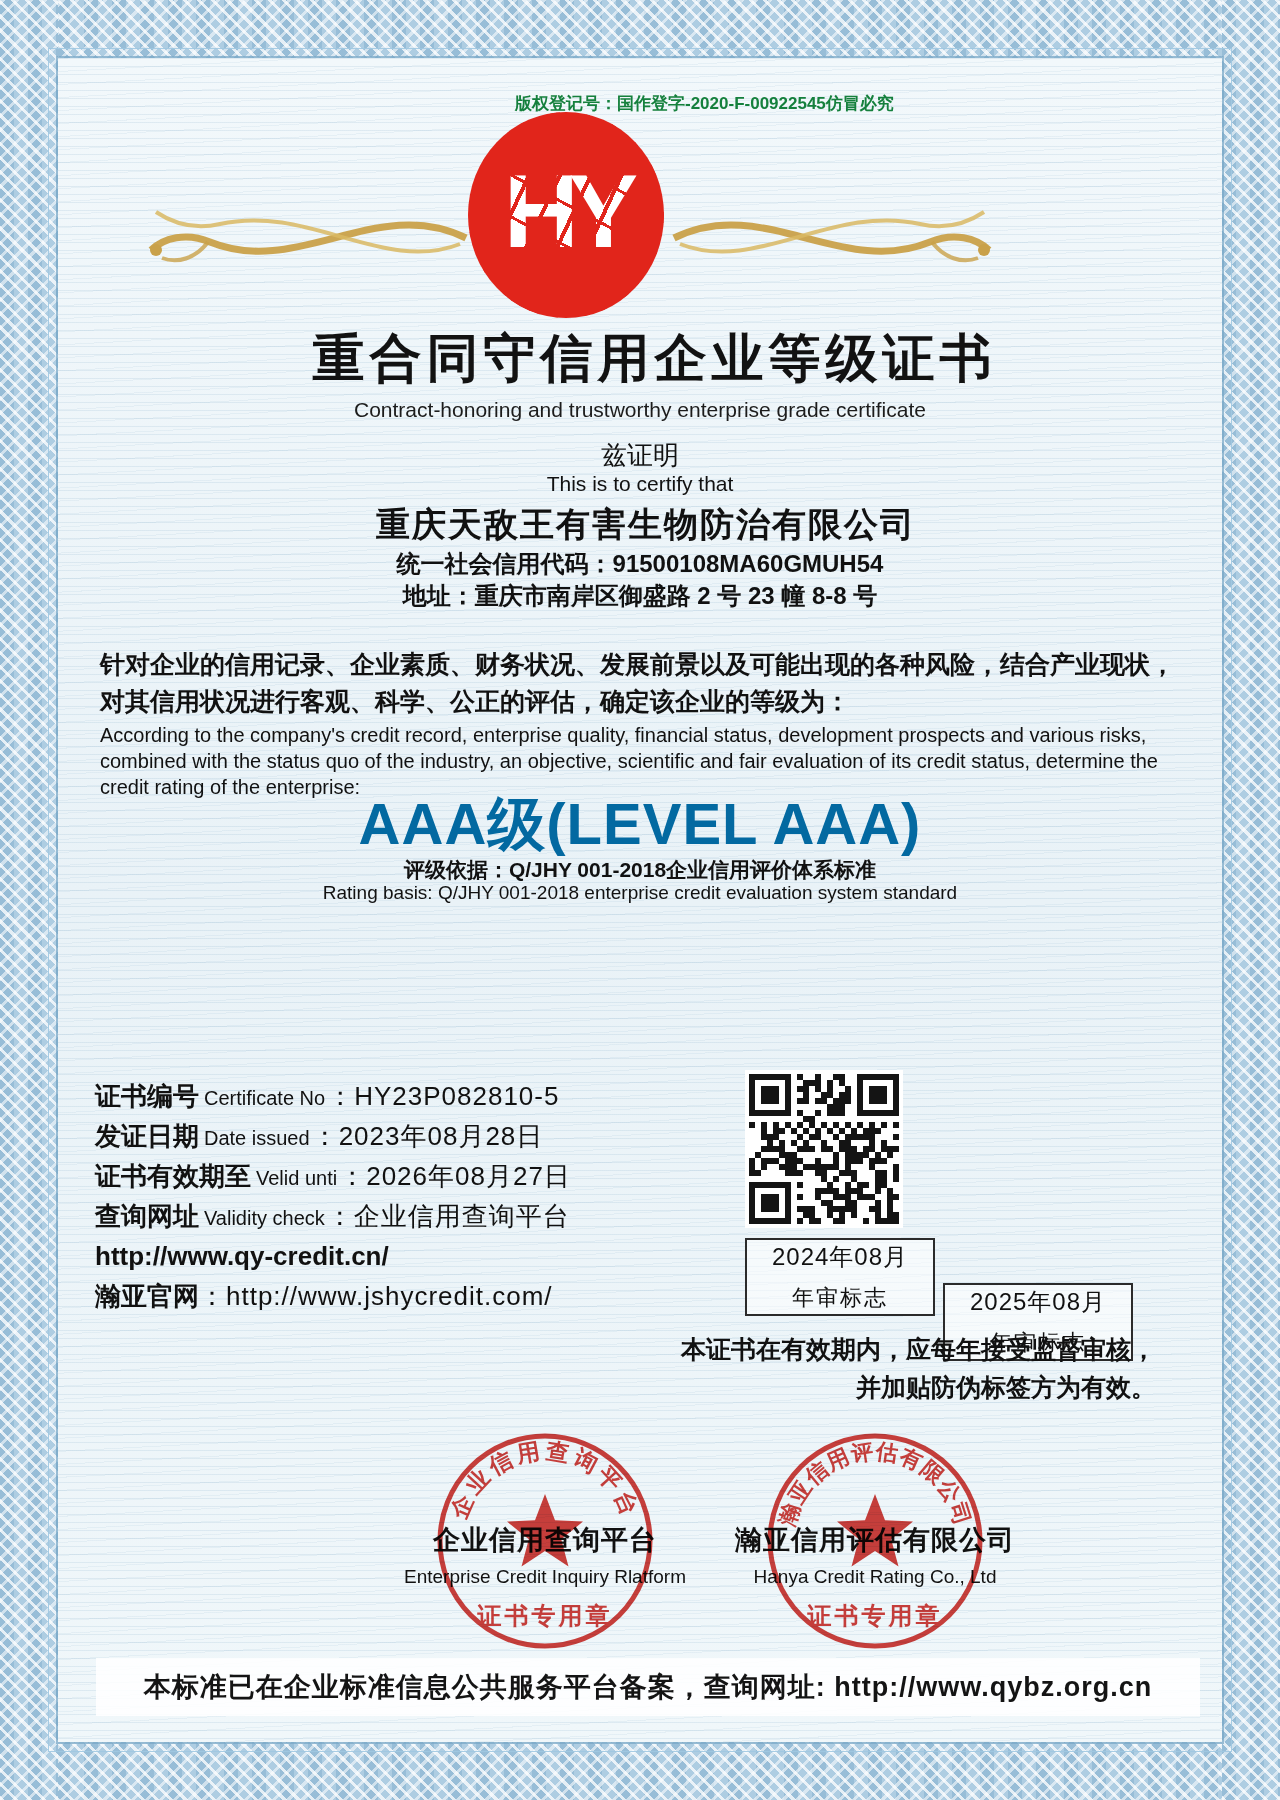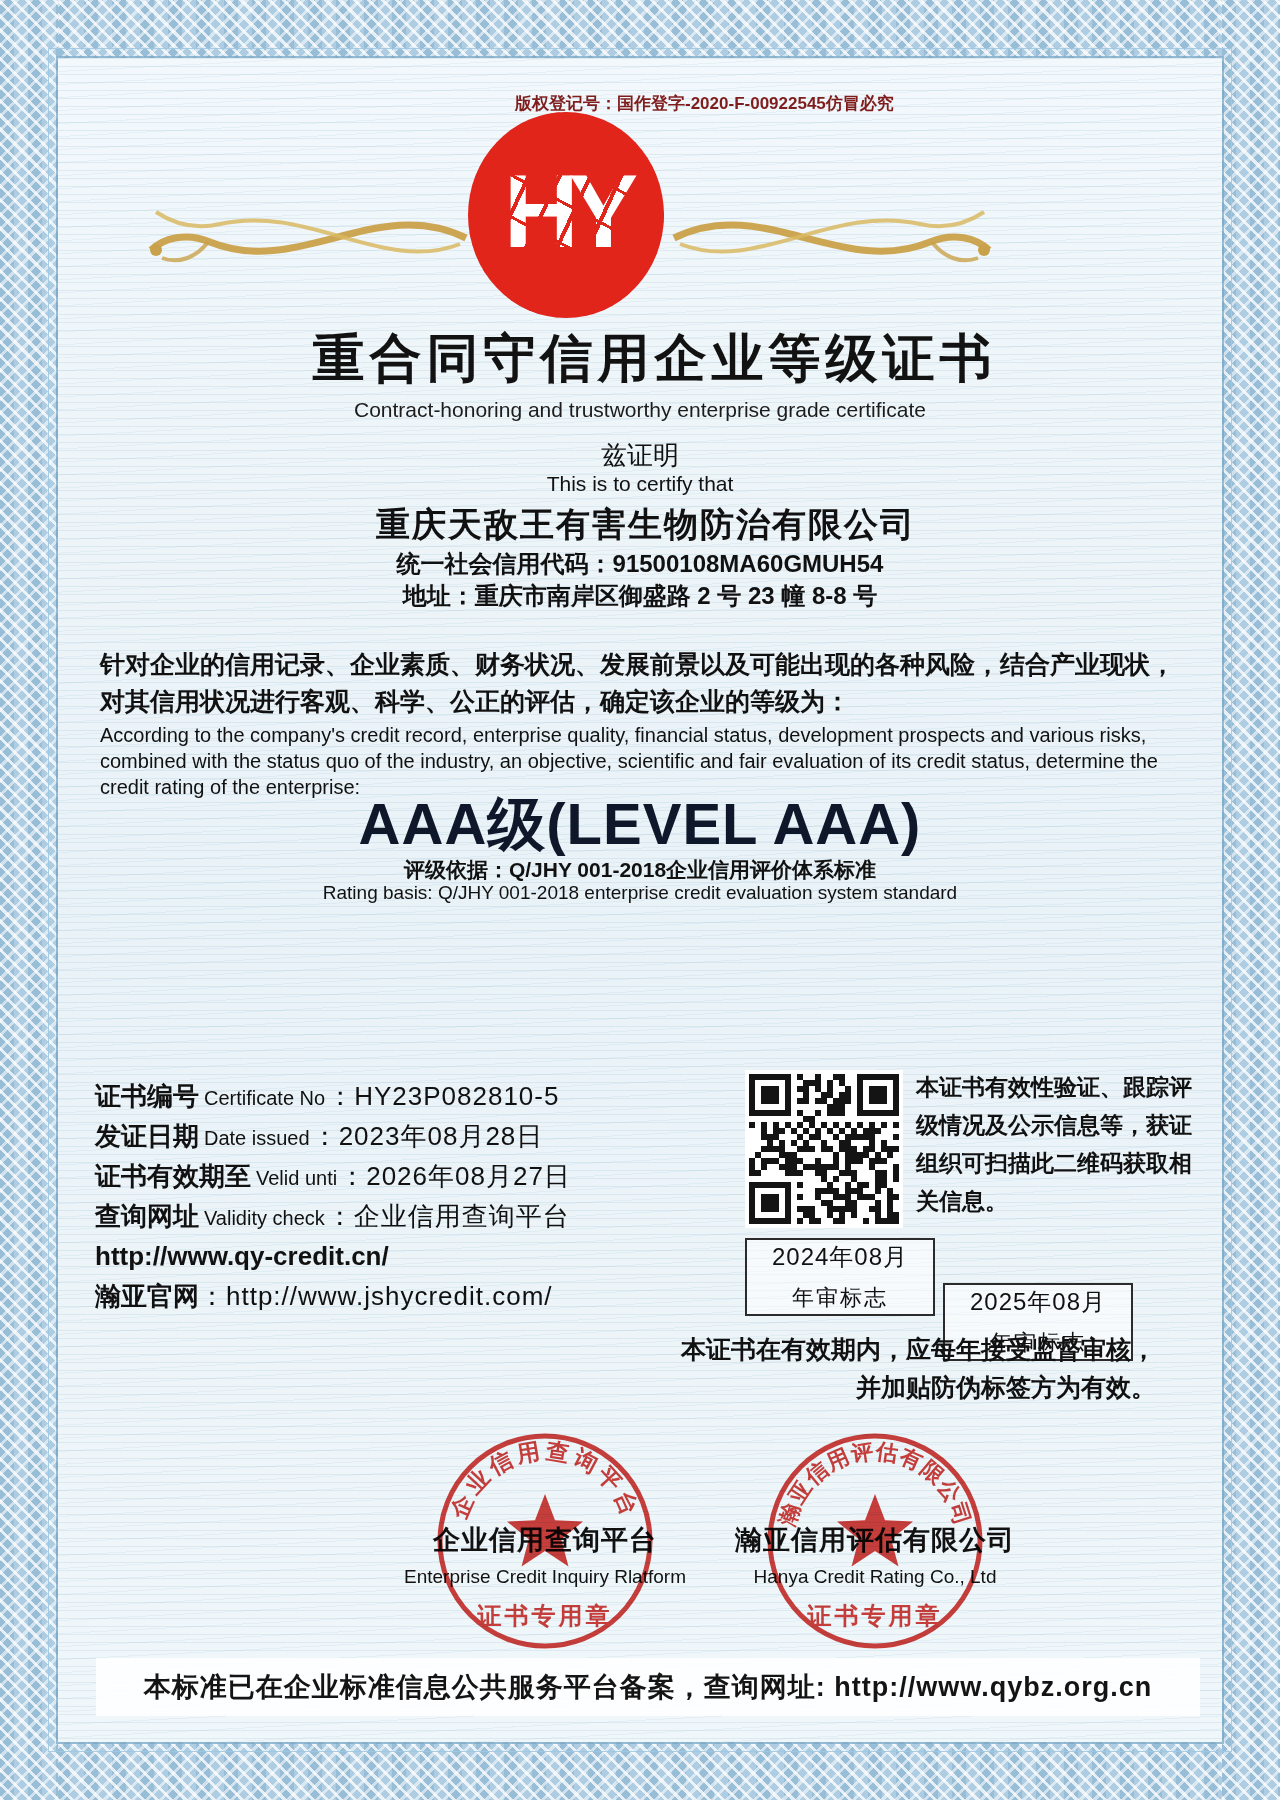--- a/index.html
+++ b/index.html
@@ -23,21 +23,21 @@
   .bg-lines{position:absolute;inset:58px;
     background:
       repeating-linear-gradient(180deg, rgba(120,165,195,.16) 0 1px, transparent 1px 8px),
       repeating-linear-gradient(177deg, rgba(120,165,195,.10) 0 1px, transparent 1px 13px),
       linear-gradient(180deg,#f2f8fb 0%,#e9f2f7 50%,#f0f7fa 100%);}
 
   .abs{position:absolute;}
   .ctr{left:0;right:0;text-align:center;}
 
   
-  .copyright{top:92px;left:515px;font-size:17px;font-weight:600;color:#7f1d1d;}
+  .copyright{top:92px;left:515px;font-size:17px;font-weight:600;color:#15803d;}
   .logo{left:468px;top:112px;width:196px;height:206px;border-radius:50%;background:#e1251b;
         display:flex;align-items:center;justify-content:center;overflow:hidden;}
   .logo-text{color:#fff;font-size:104px;font-weight:800;letter-spacing:-10px;line-height:1;
         transform:translateY(-4px);font-family:"Liberation Sans",sans-serif;}
   .logo-cracks{position:absolute;inset:0;border-radius:50%;
         background:repeating-linear-gradient(115deg, transparent 0 24px, #e1251b 24px 28px),
                    repeating-linear-gradient(28deg, transparent 0 34px, #e1251b 34px 37px);}
   .flourish{top:186px;}
   .flourish.left{left:148px;}
   .flourish.right{left:672px;transform:scaleX(-1);}
@@ -46,21 +46,21 @@
   .subtitle{top:398px;font-size:21px;color:#1c1c1c;}
   .certify-cn{top:438px;font-size:26px;}
   .certify-en{top:472px;font-size:21px;}
   .company{top:502px;font-size:34px;font-weight:800;letter-spacing:2px;padding-left:12px;}
   .code-line{top:548px;font-size:24px;font-weight:600;}
   .addr-line{top:580px;font-size:24px;font-weight:600;}
 
   .para-cn{top:646px;left:100px;width:1085px;font-size:25px;line-height:37px;font-weight:600;}
   .para-en{top:722px;left:100px;width:1090px;font-size:20px;line-height:26px;}
 
-  .rating{top:786px;font-size:58px;font-weight:800;color:#0f172a;letter-spacing:1px;}
+  .rating{top:786px;font-size:58px;font-weight:800;color:#0369a1;letter-spacing:1px;}
   .basis-cn{top:856px;font-size:21px;font-weight:600;}
   .basis-en{top:882px;font-size:19px;}
 
   
   .info{left:95px;top:1078px;width:650px;}
   .info-line{line-height:36px;white-space:nowrap;}
   .i-cn{font-size:26px;font-weight:600;}
   .i-en{font-size:20px;margin-left:5px;margin-right:2px;}
   .i-val{font-size:26px;letter-spacing:1px;}
 
@@ -774,21 +774,20 @@
       <div class="qm"></div>
       <div class="qm"></div>
       <div class="qm"></div>
       <div class="qm d"></div>
       <div class="qm"></div>
       <div class="qm d"></div>
       <div class="qm d"></div>
       <div class="qm d"></div>
       <div class="qm d"></div>
     </div>
-  <div class="abs qr-note">本证书有效性验证、跟踪评级情况及公示信息等，获证组织可扫描此二维码获取相关信息。</div>
 
   <div class="abs ybox ybox1">
     <div class="l1">2024年08月</div>
     <div class="l2">年审标志</div>
   </div>
   <div class="abs ybox ybox2">
     <div class="l1">2025年08月</div>
     <div class="l2">年审标志</div>
   </div>
 

